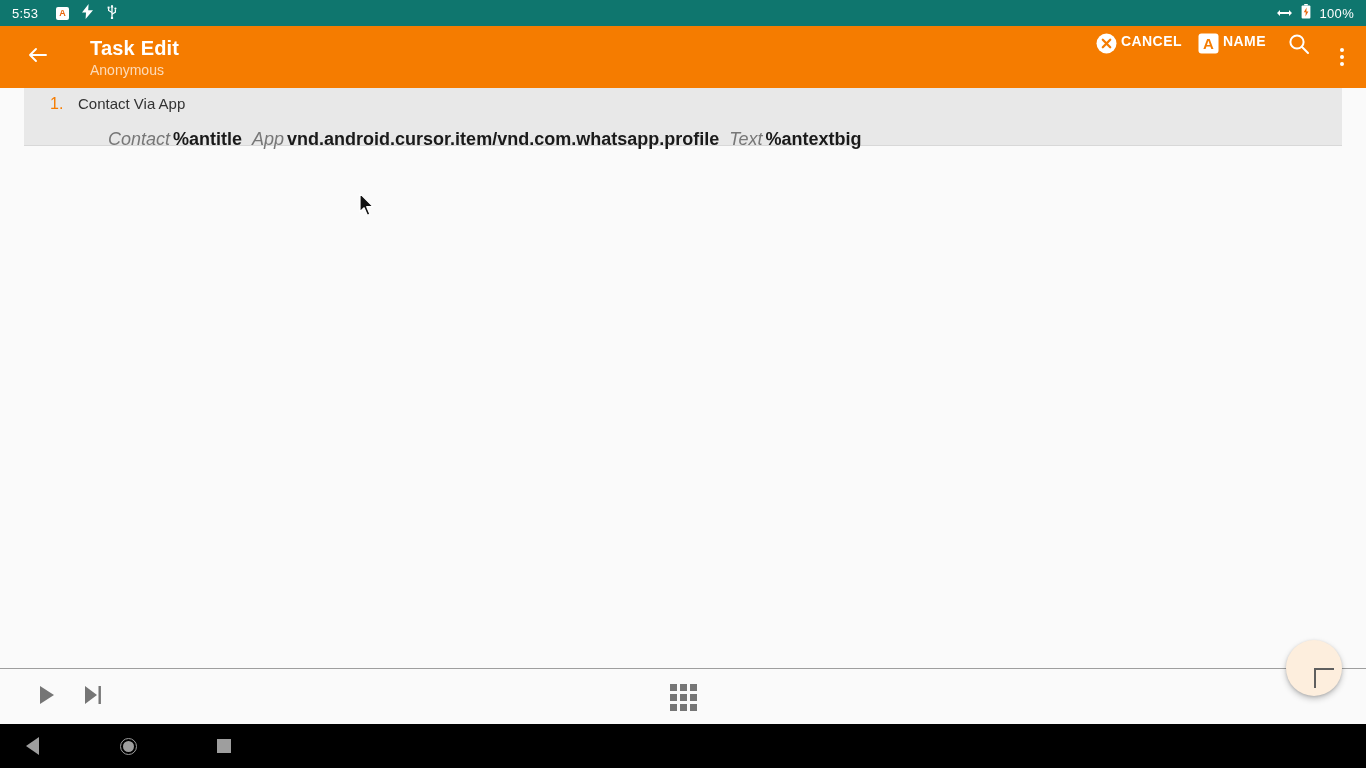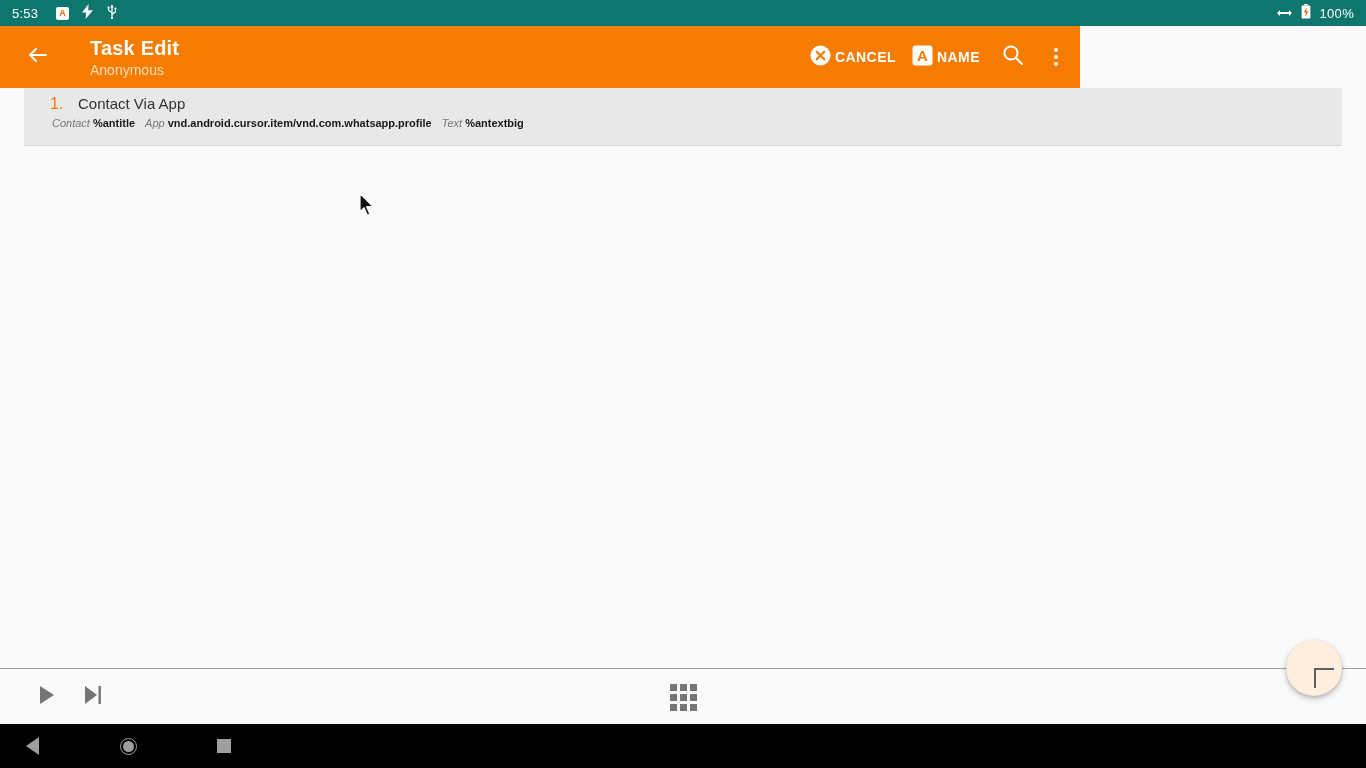--- a/index.html
+++ b/index.html
@@ -36,21 +36,21 @@
   .a-badge {
     width: 13px; height: 13px; border-radius: 2px;
     background: #ffffff; color: #e8650c;
     font-size: 9px; font-weight: bold; line-height: 13px;
     text-align: center; display: inline-block;
   }
 
   
   #app-bar {
     position: absolute; left: 0; top: 26px;
-    width: 1080px; height: 62px;
+    width: 1366px; height: 62px;
     background: #f57c00;
     display: flex; align-items: center;
   }
   #back-button {
     width: 56px; height: 56px; margin-left: 10px;
     display: flex; align-items: center; justify-content: center;
     cursor: pointer;
   }
   #title-block { margin-left: 24px; display: flex; flex-direction: column; justify-content: center; }
   #app-title {
@@ -59,21 +59,21 @@
   }
   #app-subtitle {
     font-size: 14px; color: rgba(255,255,255,.72);
     line-height: 18px; margin-top: 1px;
   }
   #bar-actions {
     margin-left: auto; display: flex; align-items: center;
     height: 62px; padding-right: 6px;
   }
   .bar-action {
-    height: 48px; display: flex; align-items: center;
+    height: 48px; display: flex; 
     padding: 0 8px; cursor: pointer; gap: 4px;
   }
   .bar-action .label {
     font-size: 14px; font-weight: bold; color: #ffffff;
     letter-spacing: .45px;
   }
   #overflow-button {
     width: 36px; height: 48px; display: flex; flex-direction: column;
     align-items: center; justify-content: center; gap: 3px; cursor: pointer;
   }
@@ -100,22 +100,22 @@
   .action-row .row-head {
     display: flex; align-items: baseline;
     padding-left: 26px;
   }
   .row-number {
     font-size: 16px; color: #f57c00;
     width: 28px; flex: none;
   }
   .row-title { font-size: 15px; color: #333333; }
   .row-detail {
-    padding-left: 28px; margin-top: 4px;
-    font-size: 11px; color: #222222;
+    padding-left: 84px; margin-top: 16px;
+    font-size: 18px; color: #222222;
     white-space: nowrap;
   }
   .row-detail .k {
     font-style: italic; color: #777777; font-weight: normal;
     margin-right: 3px;
   }
   .row-detail .v {
     font-weight: bold; color: #1a1a1a;
     margin-right: 10px;
   }

